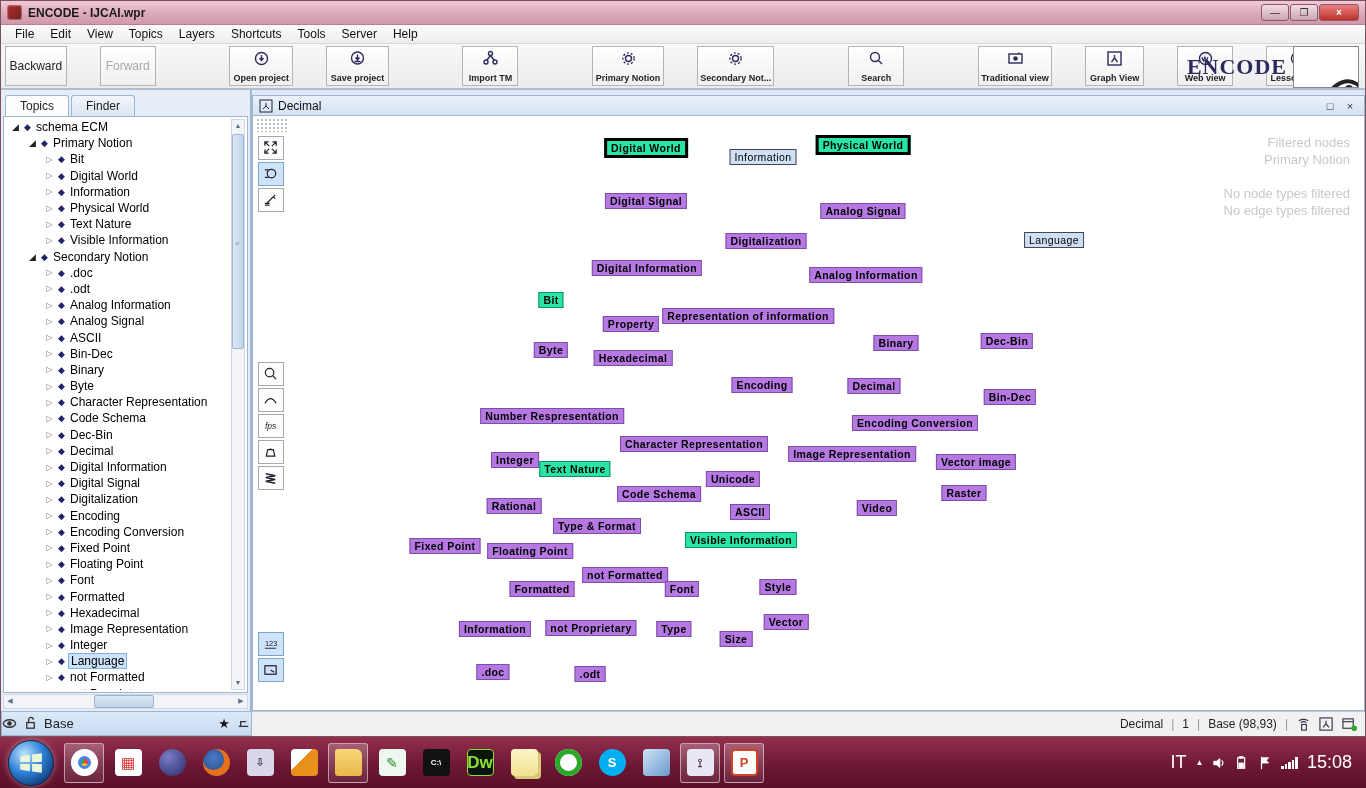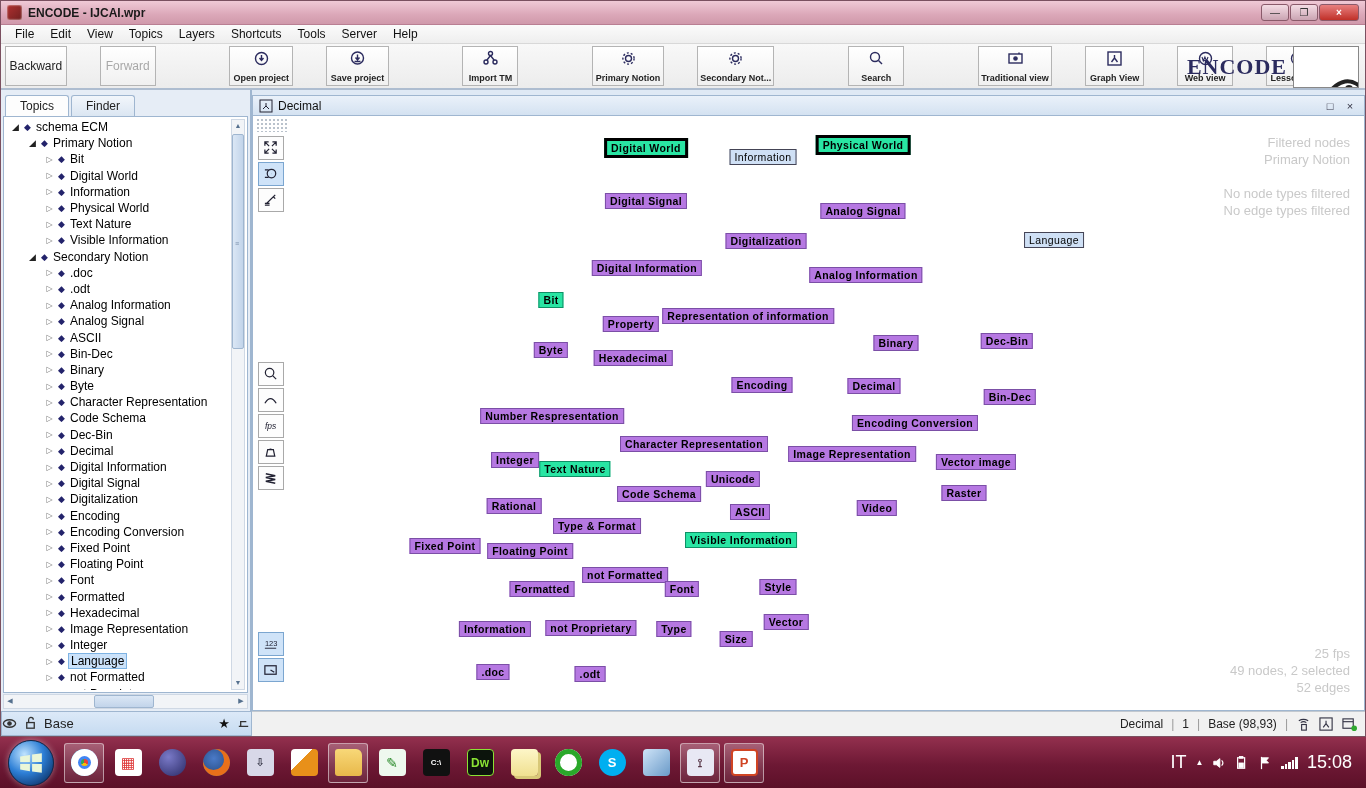--- a/index.html
+++ b/index.html
@@ -680,25 +680,20 @@
               </svg>
             </div>
           </div>
         <div class="overlay-tr" id="ovtr">
             <div style="min-height: 17px;">Filtered nodes</div>
             <div style="min-height: 17px;">Primary Notion</div>
             <div style="min-height: 17px;"></div>
             <div style="min-height: 17px;">No node types filtered</div>
             <div style="min-height: 17px;">No edge types filtered</div>
           </div>
-        <div class="overlay-br" id="ovbr">
-            <div>25 fps</div>
-            <div>49 nodes, 2 selected</div>
-            <div>52 edges</div>
-          </div>
       </div>
     </div>
   </div>
 
   <div class="statusrow">
     <div class="basebar">
       <svg viewBox="0 0 16 16">
           <ellipse cx="8" cy="8" rx="6.5" ry="4"></ellipse>
           <circle cx="8" cy="8" r="1.8" fill="#333"></circle>
         </svg>
@@ -769,21 +764,21 @@
       <div class="tapp boxed">
         <div class="ticon" style="background: linear-gradient(rgb(248, 216, 120), rgb(232, 184, 74)); border-radius: 3px 6px 3px 3px;"></div>
       </div>
       <div class="tapp">
         <div class="ticon" style="background: rgb(238, 248, 238); color: rgb(42, 138, 42); font-size: 14px;">✎</div>
       </div>
       <div class="tapp">
         <div class="ticon" style="background: rgb(17, 17, 17); color: rgb(255, 255, 255); font-size: 8px;">C:\</div>
       </div>
       <div class="tapp">
-        <div class="ticon" style="background: rgb(12, 20, 12); color: rgb(138, 226, 52); font-size: 12px; border: 1px solid rgb(138, 226, 52);">Dw</div>
+        <div class="ticon" style="background: rgb(12, 20, 12); color: rgb(138, 226, 52); font-size: 17px; border: 1px solid rgb(138, 226, 52);">Dw</div>
       </div>
       <div class="tapp">
         <div class="ticon" style="background: linear-gradient(rgb(253, 246, 200), rgb(240, 224, 144)); box-shadow: rgb(216, 200, 120) 3px 3px 0px;"></div>
       </div>
       <div class="tapp">
         <div class="ticon" style="background: rgb(255, 255, 255); border-radius: 50%; box-shadow: rgb(42, 168, 42) 0px 0px 0px 5px inset;"></div>
       </div>
       <div class="tapp">
         <div class="ticon" style="background: rgb(0, 175, 240); border-radius: 50%; color: rgb(255, 255, 255);">S</div>
       </div>

